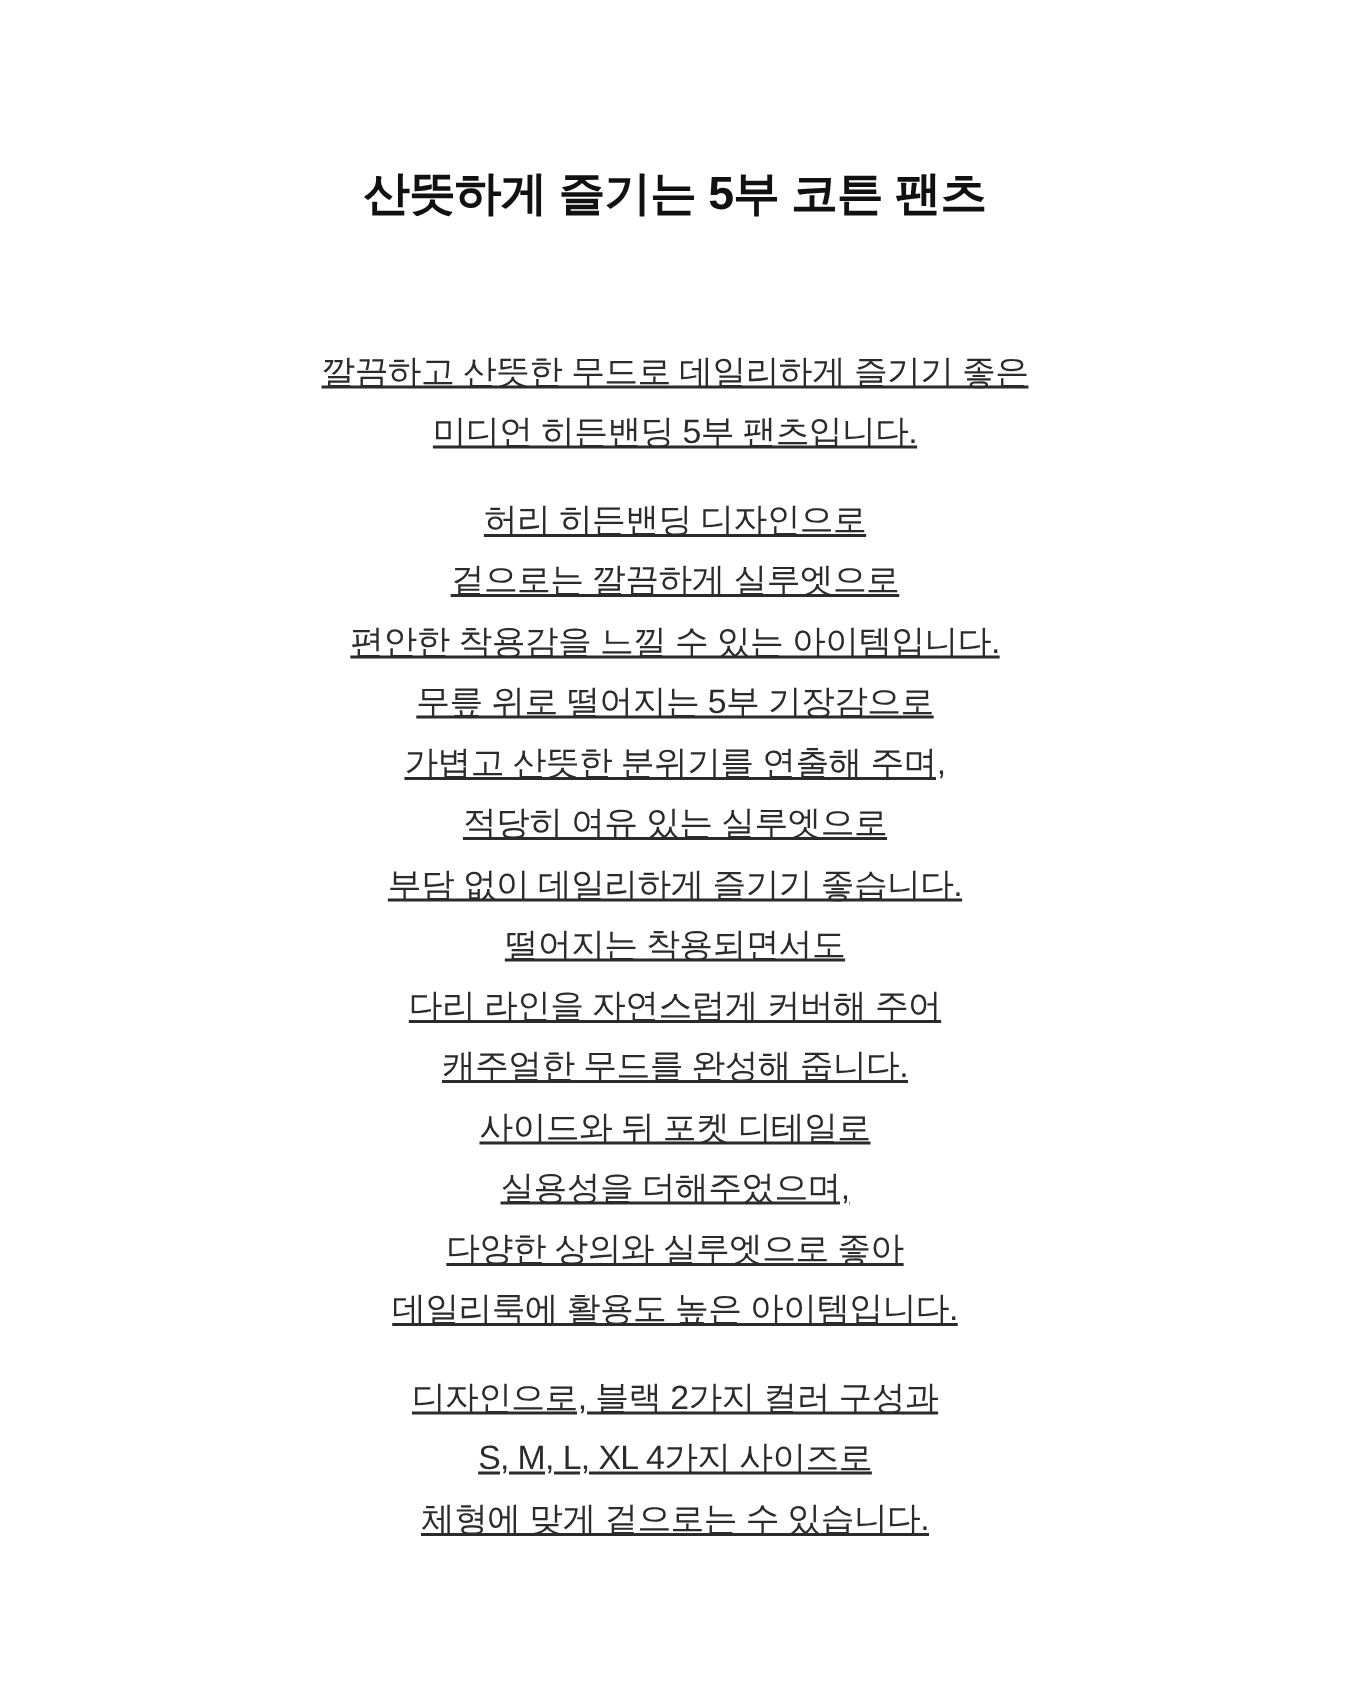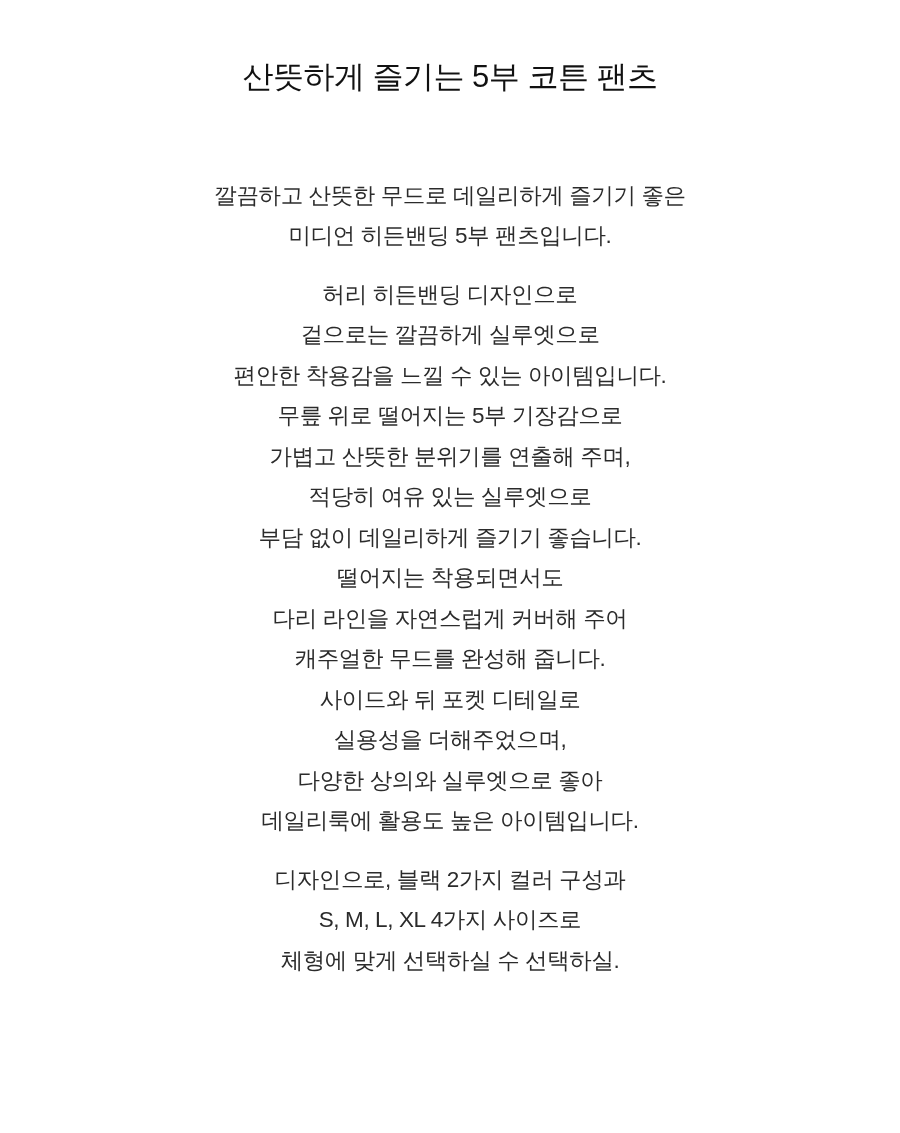--- a/index.html
+++ b/index.html
@@ -18,40 +18,41 @@
     width: 900px;
     min-height: 1133px;
     box-sizing: border-box;
     padding: 0;
     display: flex;
     flex-direction: column;
     align-items: center;
   }
   .product-title {
     margin: 0;
-    padding-top: 56px;
+    padding-top: 108px;
     font-size: 31px;
-    font-weight: 400;
+    font-weight: 700;
     letter-spacing: -0.5px;
     text-align: right;
     color: #111111;
     line-height: 1.35;
   }
   .description {
     margin-top: 78px;
     width: 760px;
     text-align: center;
   }
   .para {
     font-size: 22.5px;
     line-height: 1.80;
     letter-spacing: -0.4px;
     color: #2b2b2b;
     font-weight: 400;
     text-align: center;
+    text-decoration: underline;
   }
   .para + .para {
     margin-top: 18px;
   }
   .para .line {
     display: block;
     white-space: nowrap;
   }
 </style>
 </head>
@@ -81,17 +82,17 @@
       <span class="line">캐주얼한 무드를 완성해 줍니다.</span>
       <span class="line">사이드와 뒤 포켓 디테일로</span>
       <span class="line">실용성을 더해주었으며,</span>
       <span class="line">다양한 상의와 실루엣으로 좋아</span>
       <span class="line">데일리룩에 활용도 높은 아이템입니다.</span>
     </div>
 
     <div class="para">
       <span class="line">디자인으로, 블랙 2가지 컬러 구성과</span>
       <span class="line">S, M, L, XL 4가지 사이즈로</span>
-      <span class="line">체형에 맞게 선택하실 수 선택하실.</span>
+      <span class="line">체형에 맞게 겉으로는 수 있습니다.</span>
     </div>
 
   </div>
 </div>
 
 </body></html>

